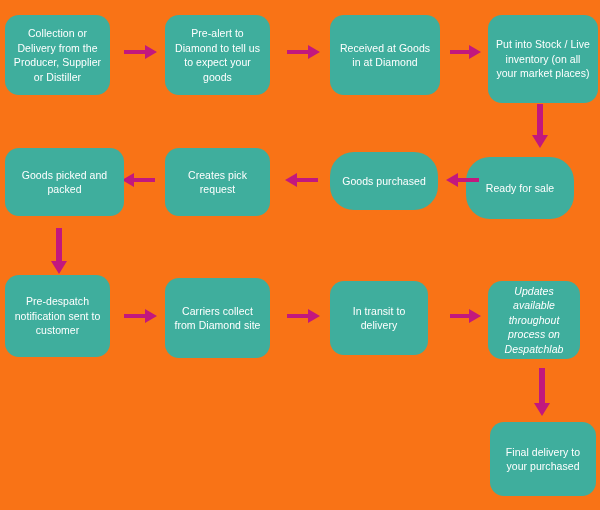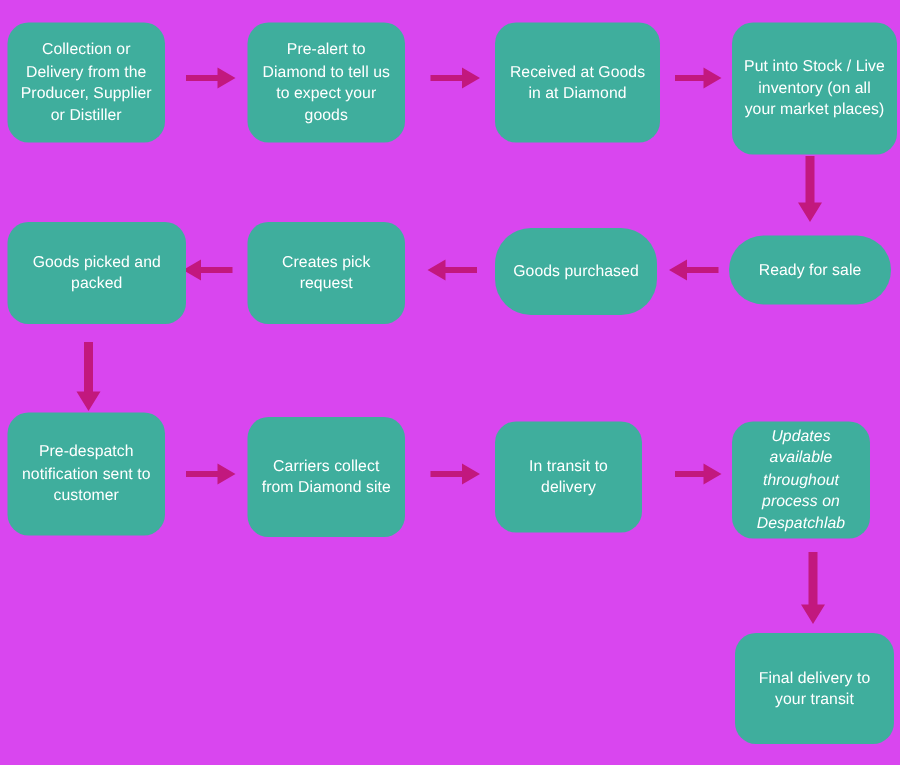--- a/index.html
+++ b/index.html
@@ -7,21 +7,21 @@
     padding: 0;
     background: #ffffff;
   }
   body {
     font-family: "Liberation Sans", sans-serif;
   }
   #flowchart {
     position: relative;
     width: 600px;
     height: 510px;
-    background: #d946ef;
+    background: #f97316;
     overflow: hidden;
   }
   .node {
     position: absolute;
     background: #3FAE9D;
     border-radius: 14px;
     color: #ffffff;
     display: flex;
     align-items: center;
     justify-content: center;
@@ -87,21 +87,21 @@
   <div class="node" style="left:488px; top:15px; width:110px; height:88px;">
     <span class="node-label">Put into Stock / Live inventory (on all your market places)</span>
   </div>
 
   <div class="arrow" style="left:532px; top:104px; width:16px; height:44px;">
     <svg width="16" height="44" viewBox="0 0 16 44" aria-hidden="true">
       <path d="M5 0 h6 v31 h5 l-8 13 -8 -13 h5 z" fill="#C2187E"></path>
     </svg>
   </div>
 
-  <div class="node pill" style="left:486px; top:157px; width:108px; height:46px;">
+  <div class="node pill" style="left:466px; top:157px; width:108px; height:62px;">
     <span class="node-label">Ready for sale</span>
   </div>
 
   <div class="arrow" style="left:445px; top:172px; width:34px; height:16px;">
     <svg width="34" height="16" viewBox="0 0 34 16" aria-hidden="true">
       <path d="M34 6 h-21 v-5 l-12 7 12 7 v-5 h21 z" fill="#C2187E"></path>
     </svg>
   </div>
 
   <div class="node pill" style="left:330px; top:152px; width:108px; height:58px;">
@@ -168,16 +168,16 @@
     <span class="node-label">Updates available throughout process on Despatchlab</span>
   </div>
 
   <div class="arrow" style="left:534px; top:368px; width:16px; height:48px;">
     <svg width="16" height="48" viewBox="0 0 16 48" aria-hidden="true">
       <path d="M5 0 h6 v35 h5 l-8 13 -8 -13 h5 z" fill="#C2187E"></path>
     </svg>
   </div>
 
   <div class="node" style="left:490px; top:422px; width:106px; height:74px;">
-    <span class="node-label">Final delivery to your transit</span>
+    <span class="node-label">Final delivery to your purchased</span>
   </div>
 
 </div>
 
 </body></html>

